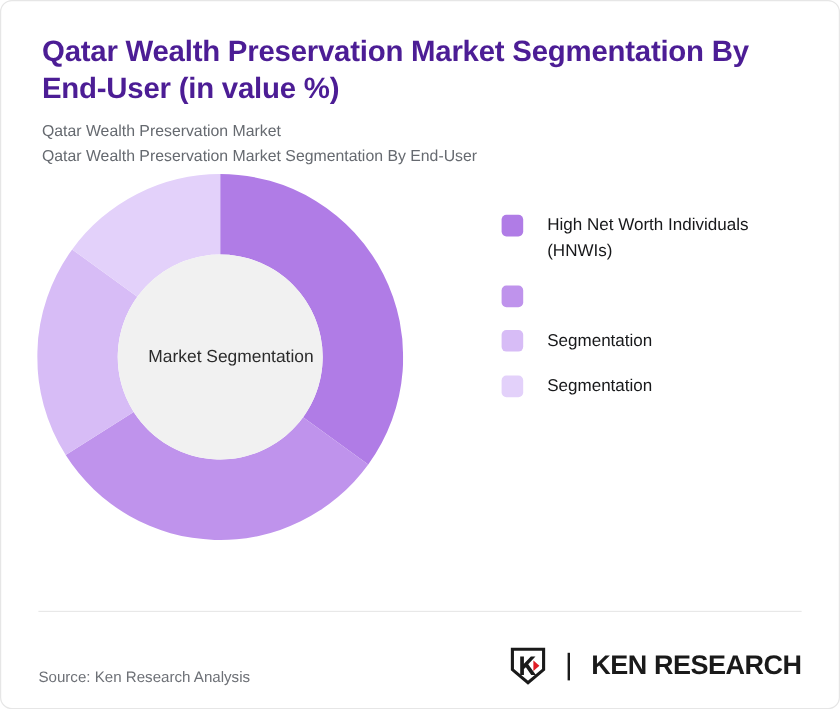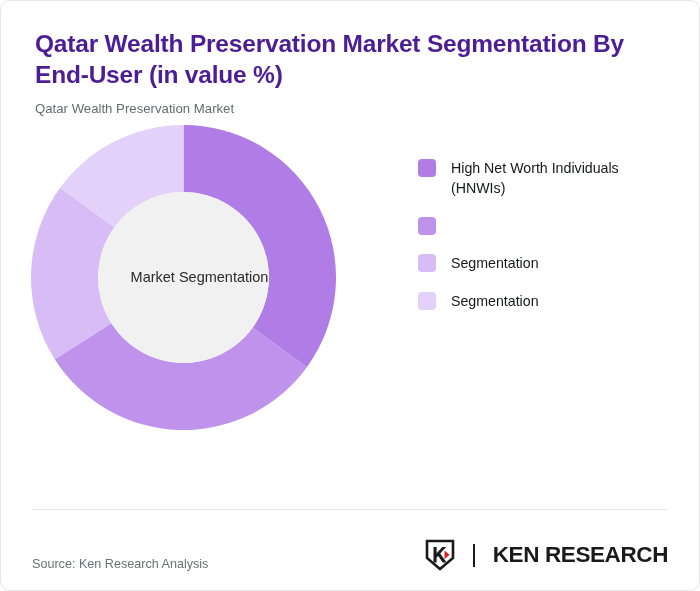--- a/index.html
+++ b/index.html
@@ -42,21 +42,21 @@
 
   
   .donut-wrap {
     position: absolute;
     left: 30px; top: 5px;
     width: 305px; height: 305px;
   }
   .donut-svg { display: block; width: 305px; height: 305px; }
   .center-label {
     position: absolute;
-    left: 16px; top: 0;
+    left: 9px; top: 0;
     width: 305px; height: 305px;
     display: flex;
     align-items: center;
     justify-content: center;
     font-size: 14.5px;
     color: #2b2b2b;
     pointer-events: none;
   }
 
   
@@ -70,21 +70,21 @@
     align-items: flex-start;
     margin-bottom: 18px;
   }
   .legend-swatch {
     width: 18px; height: 18px;
     border-radius: 4px;
     flex: 0 0 18px;
     margin-top: 1px;
   }
   .legend-label {
-    margin-left: 15px;
+    margin-left: 20px;
     font-size: 14.2px;
     color: #17181a;
     line-height: 1.42;
     max-width: 200px;
   }
 
   
   .divider {
     position: absolute;
     left: 31px; right: 31px;
@@ -125,20 +125,21 @@
 </style>
 </head>
 <body>
 
 <div class="card">
 
   <div class="header">
     <div class="chart-title">Qatar Wealth Preservation Market Segmentation By End-User (in value %)</div>
     <div class="subtitles">
       <div class="subtitle">Qatar Wealth Preservation Market</div>
+      <div class="subtitle">Qatar Wealth Preservation Market Segmentation By End-User</div>
     </div>
   </div>
 
   <div class="body">
 
     <div class="donut-wrap">
       <svg class="donut-svg" viewBox="0 0 305 305">
         <g id="donut-slices">
             <path d="M 152.5 0 A 152.5 152.5 0 0 1 275.8750916421795 242.13725097460215 L 221.5900513196205 202.6968605457772 A 85.4 85.4 0 0 0 152.5 67.1 Z" fill="#b07ce6"></path>
             <path d="M 275.8750916421795 242.13725097460215 A 152.5 152.5 0 0 1 23.739991360942696 234.213586234297 L 80.3943951621279 198.25960829120632 A 85.4 85.4 0 0 0 221.5900513196205 202.6968605457772 Z" fill="#bf93ec"></path>

